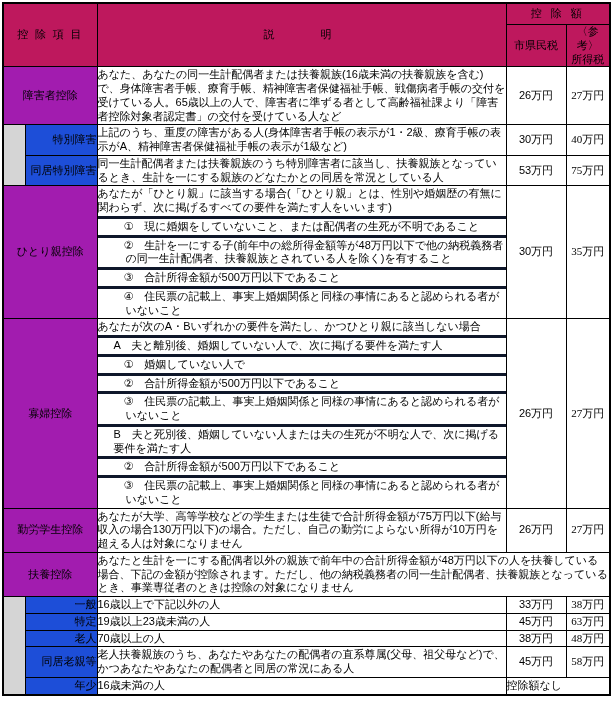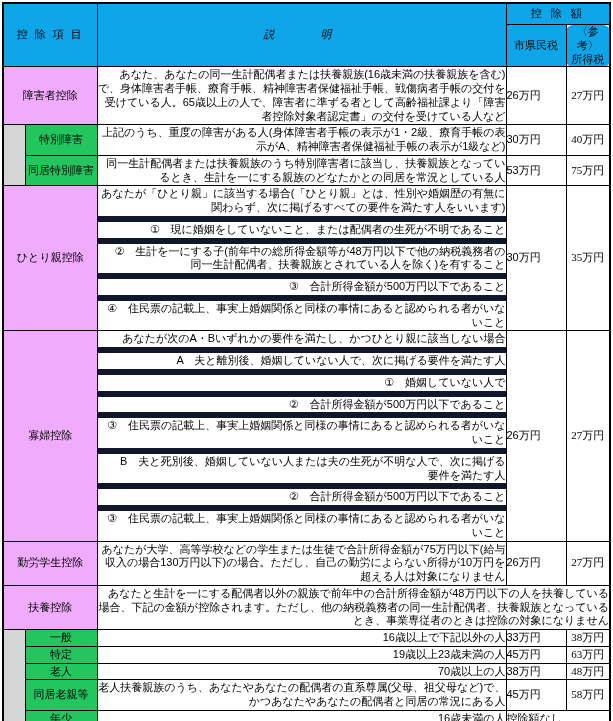--- a/index.html
+++ b/index.html
@@ -37,89 +37,89 @@
     border: 1px solid #000000;
     padding: 0;
     vertical-align: middle;
     font-weight: normal;
     font-size: 11px;
     line-height: 1.25;
   }
 
   
   .hdr {
-    background: #0ea5e9;
+    background: #be185d;
     text-align: center;
     font-size: 12px;
     letter-spacing: 2px;
   }
-  .hdr-item { width: 94px; }
-  .hdr-desc { letter-spacing: 8px; font-style: italic; }
+  .hdr-item { width: 94px; font-family: Liberation Serif, serif; }
+  .hdr-desc { letter-spacing: 8px; }
   .hdr-amount-group {
     letter-spacing: 3px;
     font-size: 12px;
     height: 20px;
   }
   .hdr-shikenminzei {
     width: 60px;
     font-size: 12px;
     letter-spacing: 0;
     height: 28px;
   }
   .hdr-shotokuzei {
     width: 44px;
     font-size: 9px;
     letter-spacing: 0;
     line-height: 1.15;
     height: 28px;
-    border-radius: 7px;
   }
 
   
   .cat-label {
-    background: #f0abfc;
+    background: #a21caf;
     text-align: center;
     font-size: 12px;
     width: 94px;
   }
   .cat-spacer {
     background: #d5d5d5;
     width: 22px;
     border-right: 1px solid #000000;
   }
   .sub-label {
-    background: #22c55e;
-    text-align: center;
+    background: #1d4ed8;
+    text-align: right;
     font-size: 11px;
     width: 72px;
   }
 
   
   .desc {
-    text-align: right;
+    text-align: left;
     padding: 1px 2px 1px 3px;
     margin-left: 20px;
   }
   .desc p {
     margin: 0;
     padding: 1px 0 1px 0;
   }
   .desc p.rule {
-    border-bottom: 6px solid #0f172a;
+    border-bottom: 3px solid #0f172a;
   }
   .desc p.num {
-    padding-left: 10px;
+    padding-left: 28px;
     text-indent: -2px;
   }
   .desc p.sub-head {
     padding-left: 16px;
   }
 
   
   .amt-city {
+    text-align: center;
     font-size: 12px;
     width: 60px;
   }
   .amt-income {
     text-align: center;
     font-size: 9.5px;
     width: 44px;
     font-family: Liberation Serif, serif;
   }
   .amt-none {

